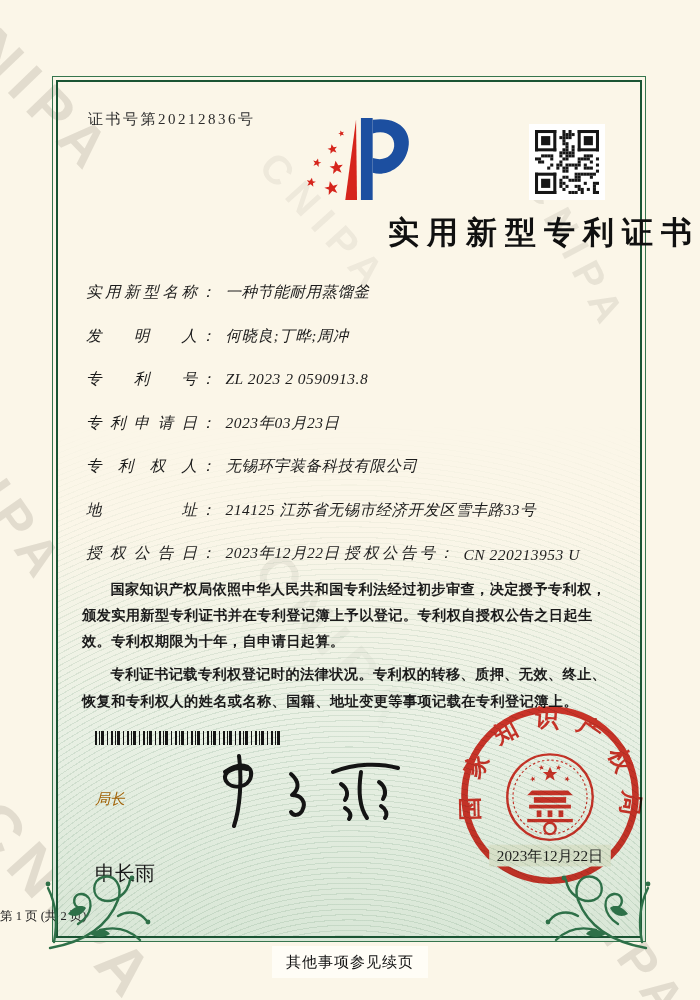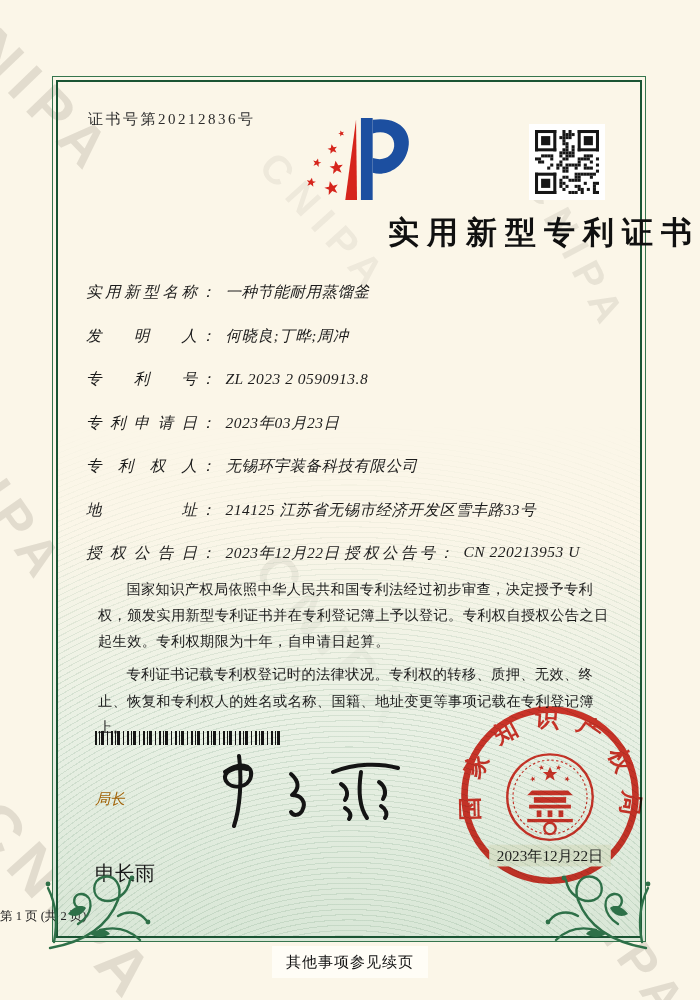--- a/index.html
+++ b/index.html
@@ -43,25 +43,25 @@
   .qr-box{position:absolute;left:529px;top:124px;width:76px;height:76px;background:#fff;z-index:3;
           display:flex;align-items:center;justify-content:center;}
   .title{position:absolute;left:0;right:0;top:212px;text-align:right;font-size:31px;font-weight:bold;
          letter-spacing:8px;color:#101010;z-index:3;}
   
   .fields{position:absolute;left:86px;top:282px;width:532px;z-index:3;font-size:15.5px;color:#1c1c1c;}
   .frow{position:relative;height:26px;margin-bottom:17.5px;display:flex;align-items:baseline;font-style:italic;}
   .flabel{display:inline-block;width:112px;text-align:justify;text-align-last:justify;letter-spacing:1px;}
   .fcolon{margin:0 10px 0 2px;}
   .fvalue{letter-spacing:.5px;}
-  .grant2{position:absolute;left:258px;top:0;display:flex;align-items:flex-start;}
+  .grant2{position:absolute;left:258px;top:0;display:flex;align-items:flex-end;}
   
   .body-text{position:absolute;left:82px;top:576px;width:536px;z-index:3;
              font-size:14.2px;line-height:1.84;color:#1b1b1b;letter-spacing:.4px;}
-  .body-text p{margin:0 0 7px 16px;text-indent:2em;}
+  .body-text p{margin:0 0 7px 0;text-indent:2em;font-weight:bold;}
   
   .barcode{position:absolute;left:95px;top:731px;width:186px;height:14px;z-index:3;
     background:repeating-linear-gradient(90deg,
       #151515 0 2px, rgba(0,0,0,0) 2px 4px,
       #151515 4px 5px, rgba(0,0,0,0) 5px 6px,
       #151515 6px 9px, rgba(0,0,0,0) 9px 12px,
       #151515 12px 13px, rgba(0,0,0,0) 13px 16px);}
   .sig-title{position:absolute;left:95px;top:790px;font-size:15px;z-index:3;
              font-family:"Liberation Sans","DejaVu Sans",sans-serif;color:#a16207;font-style:italic;}
   .sig-name{position:absolute;left:95px;top:860px;font-size:20px;z-index:3;

